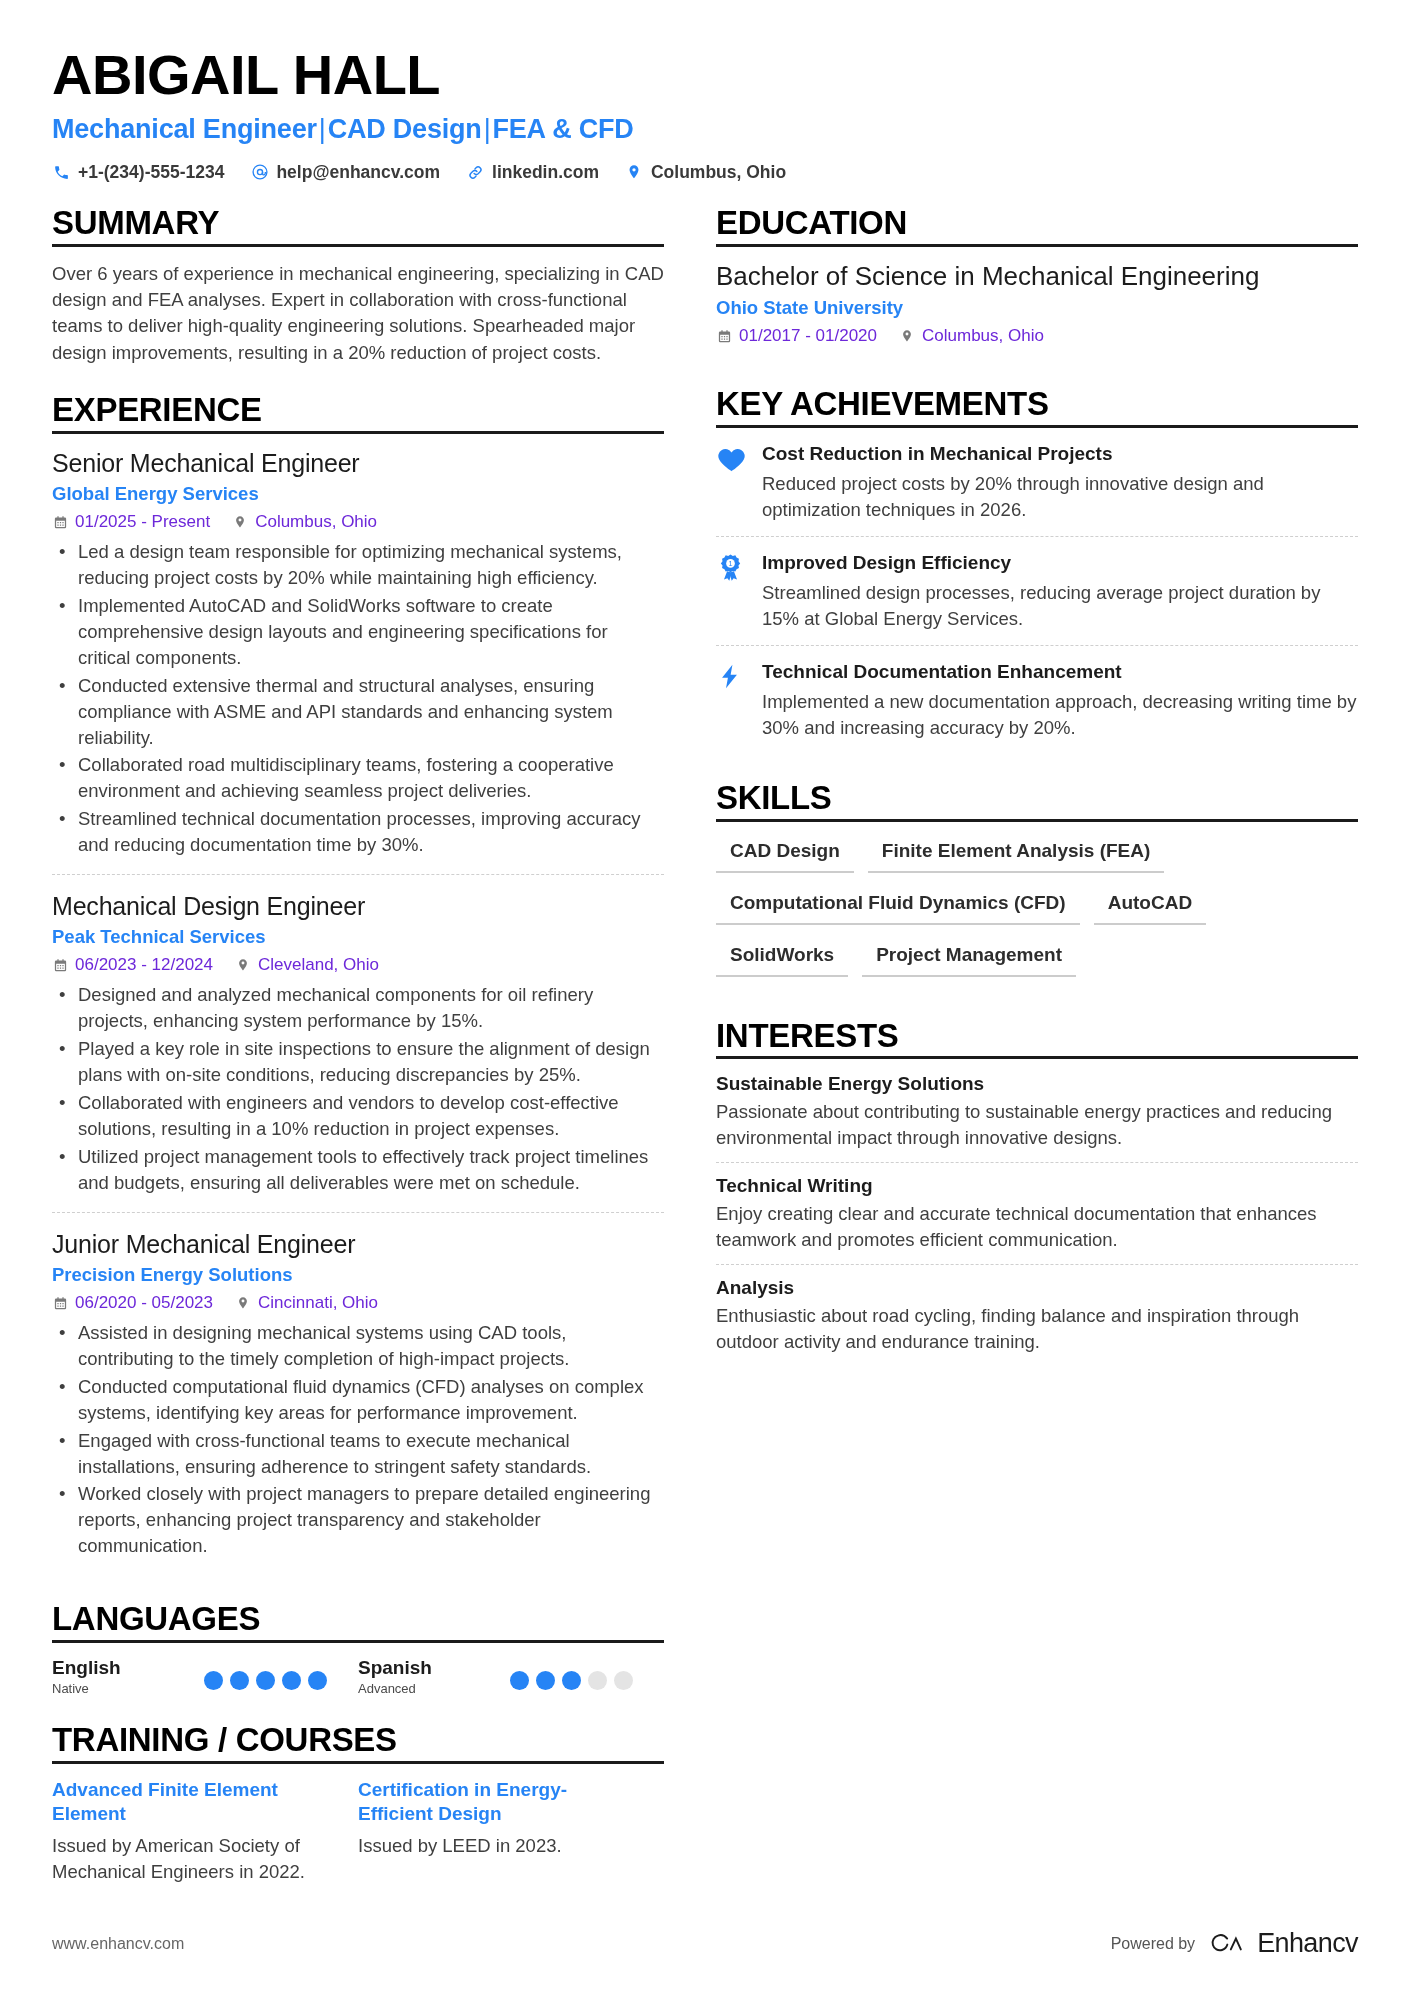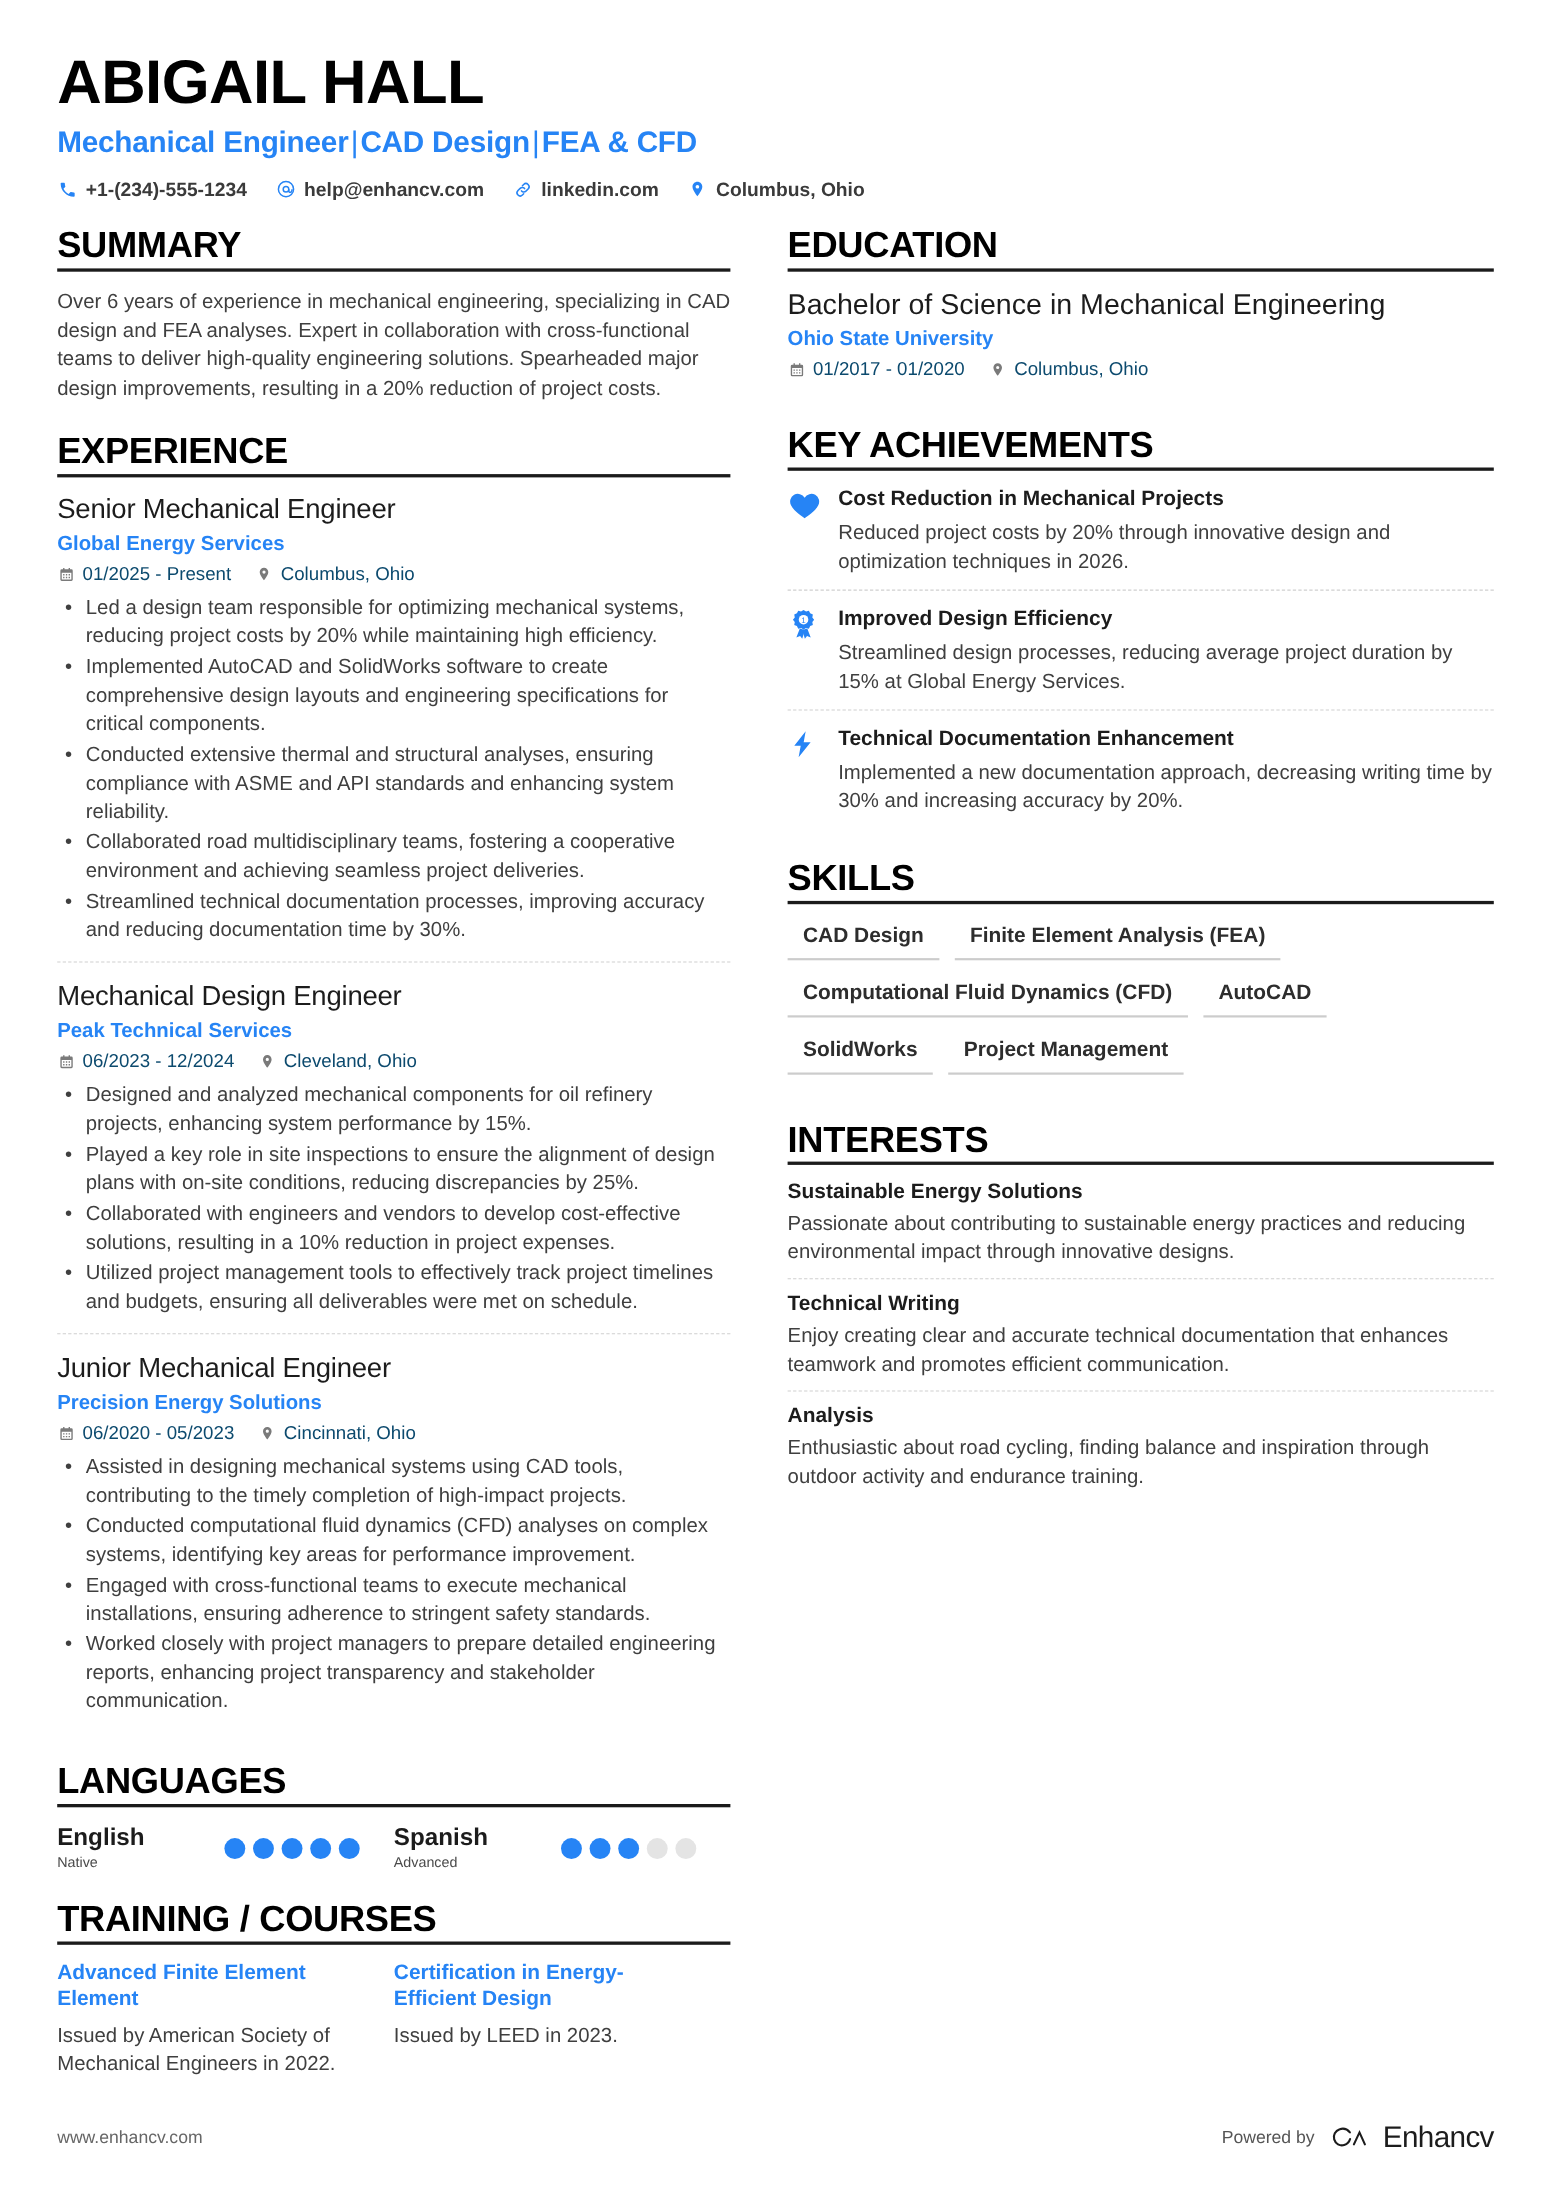--- a/index.html
+++ b/index.html
@@ -102,21 +102,21 @@
     font-size: 18.5px;
     font-weight: 700;
     color: #2684f5;
     margin-top: 5px;
   }
   .meta {
     display: flex;
     align-items: center;
     margin-top: 7px;
     font-size: 17px;
-    color: #0c4a6e;
+    color: #6d28d9;
   }
   .meta .mi { display: flex; align-items: center; margin-right: 22px; }
   .meta .ic {
     display: inline-flex; align-items: center; justify-content: center;
     width: 16px; height: 16px; margin-right: 7px; color: #7a7a7a;
   }
   ul.bullets {
     margin-top: 7px;
     padding-left: 22px;
     list-style: none;
@@ -209,21 +209,21 @@
   
   .langs { display: flex; }
   .lang {
     flex: 0 0 50%;
     display: flex;
     align-items: flex-start;
     justify-content: space-between;
     padding-right: 24px;
   }
   .lang-names .lang-name {
-    font-size: 22px;
+    font-size: 19px;
     font-weight: 700;
     color: #1c1c1c;
   }
   .lang-names .lang-level {
     font-size: 13px;
     color: #4a4a4a;
     margin-top: 2px;
   }
   .dots { display: flex; align-items: center; padding-top: 14px; }
   .dot {

